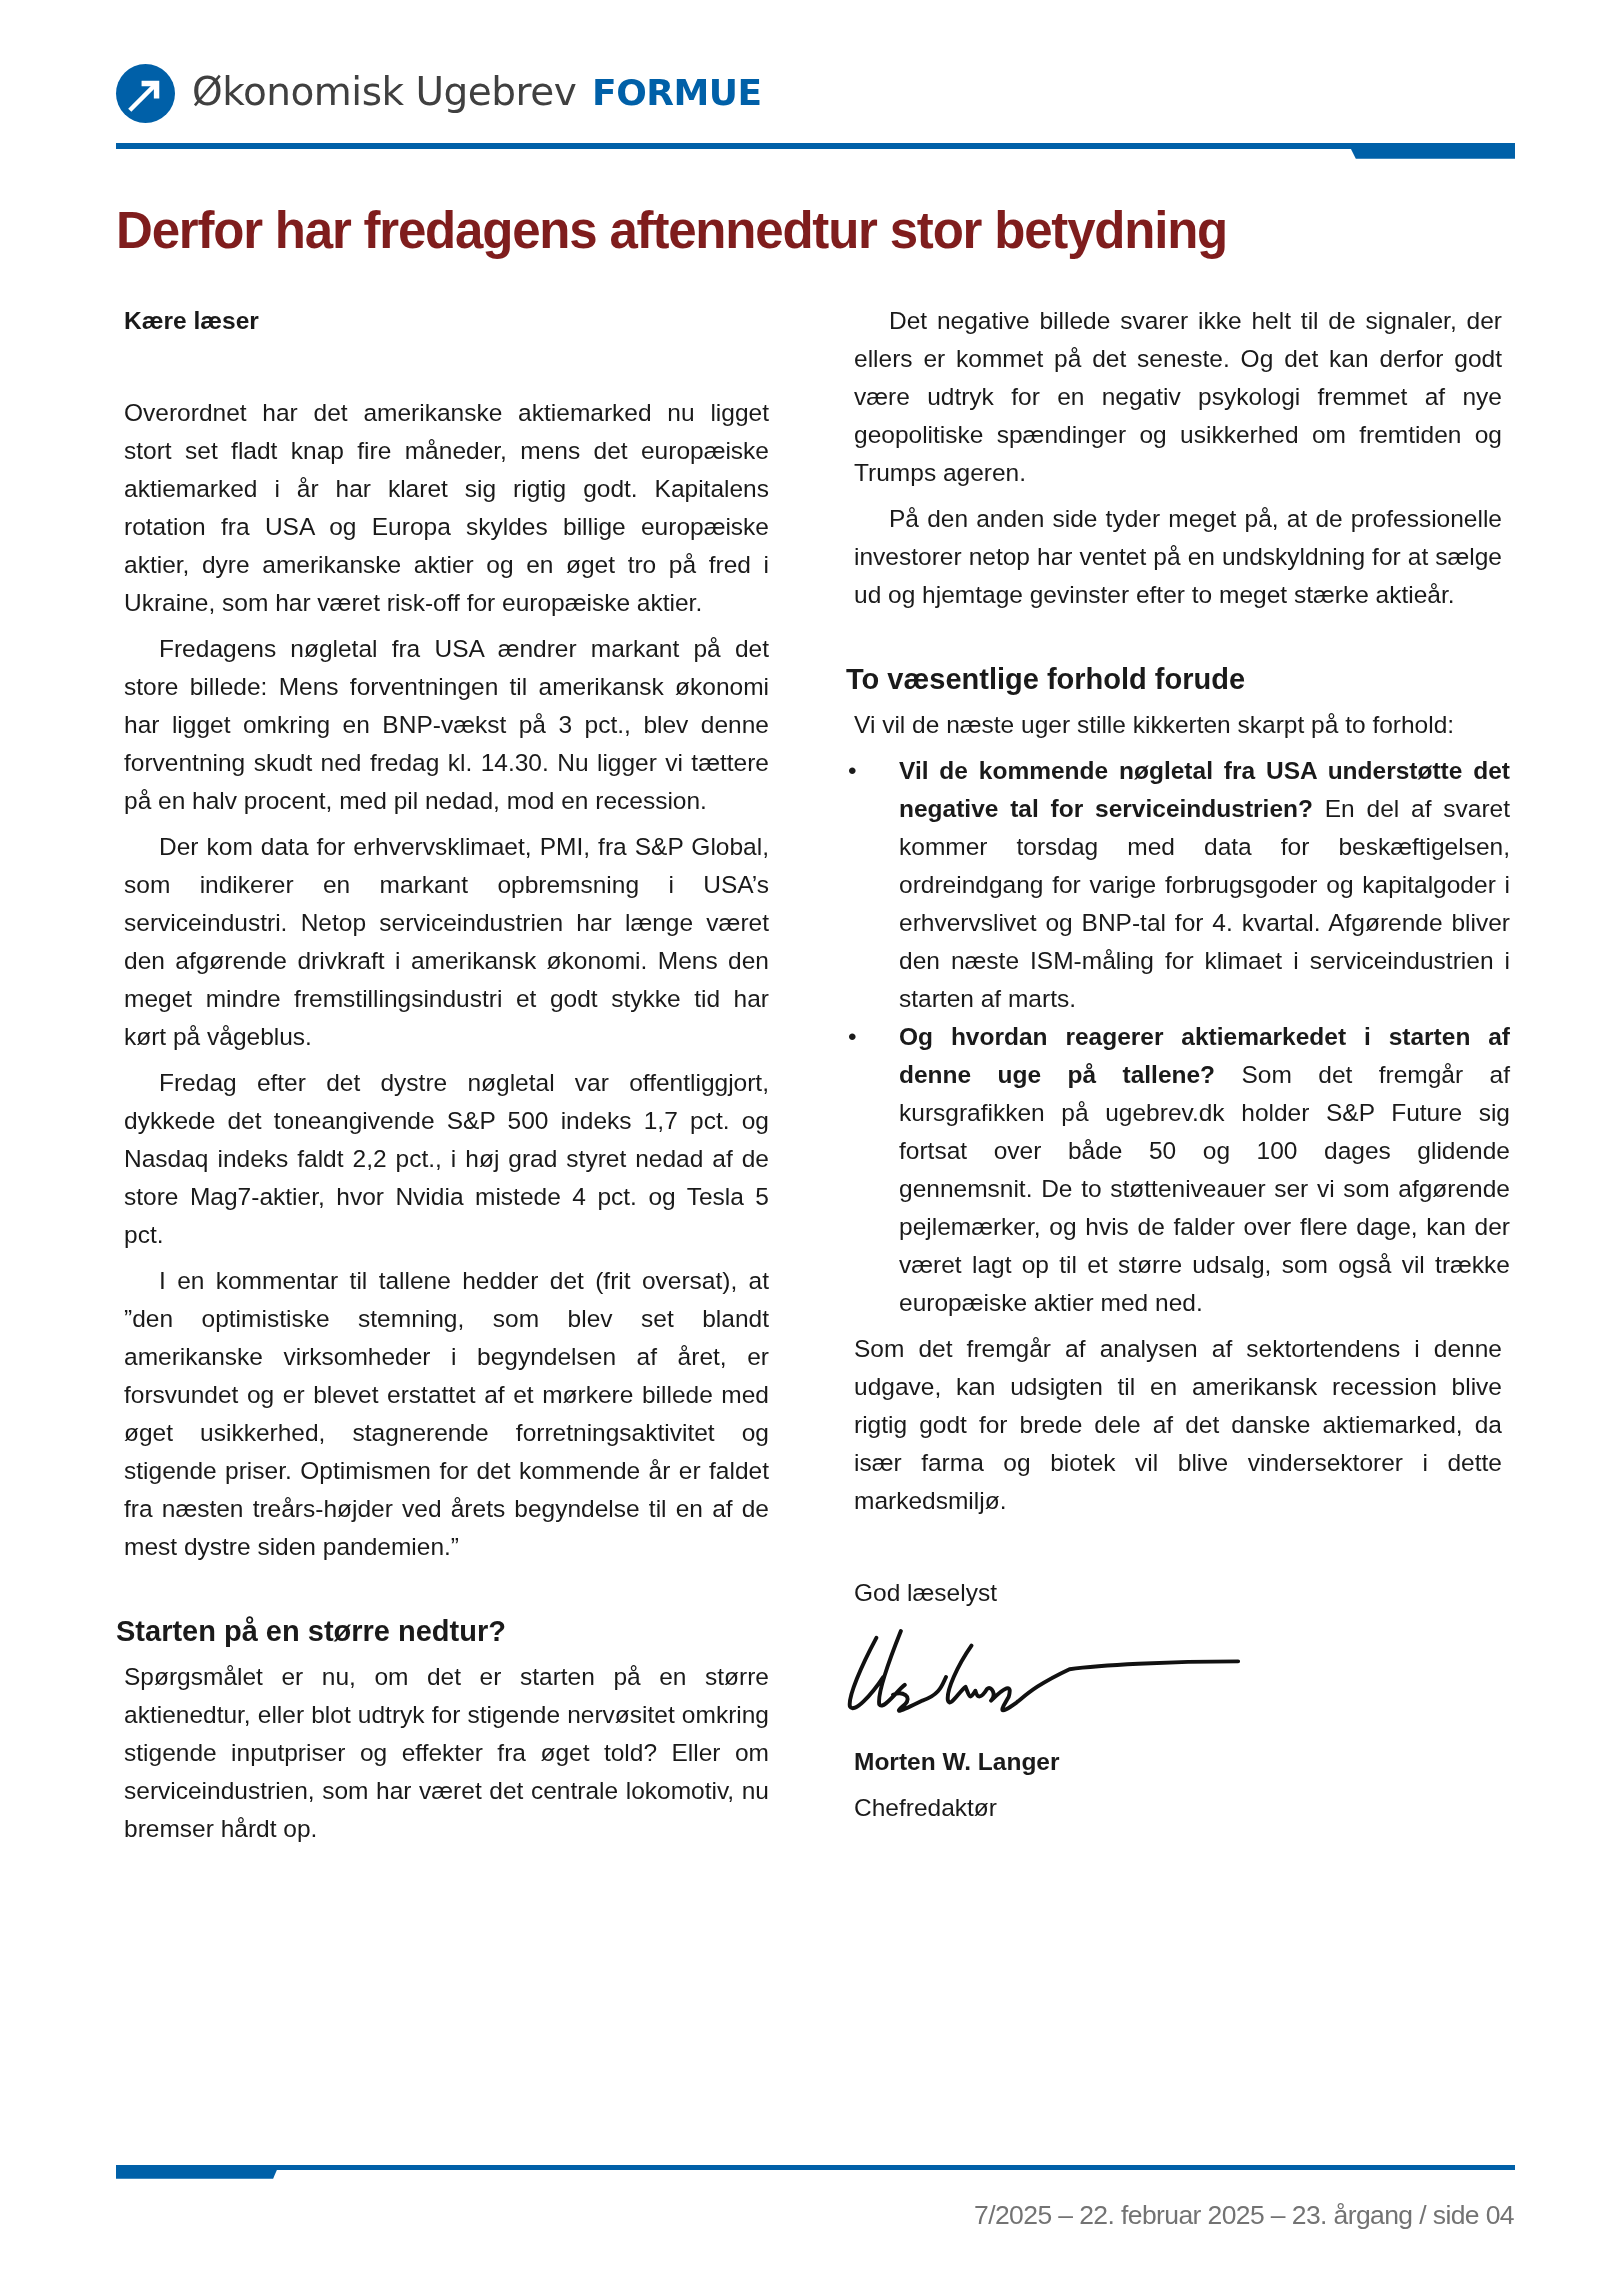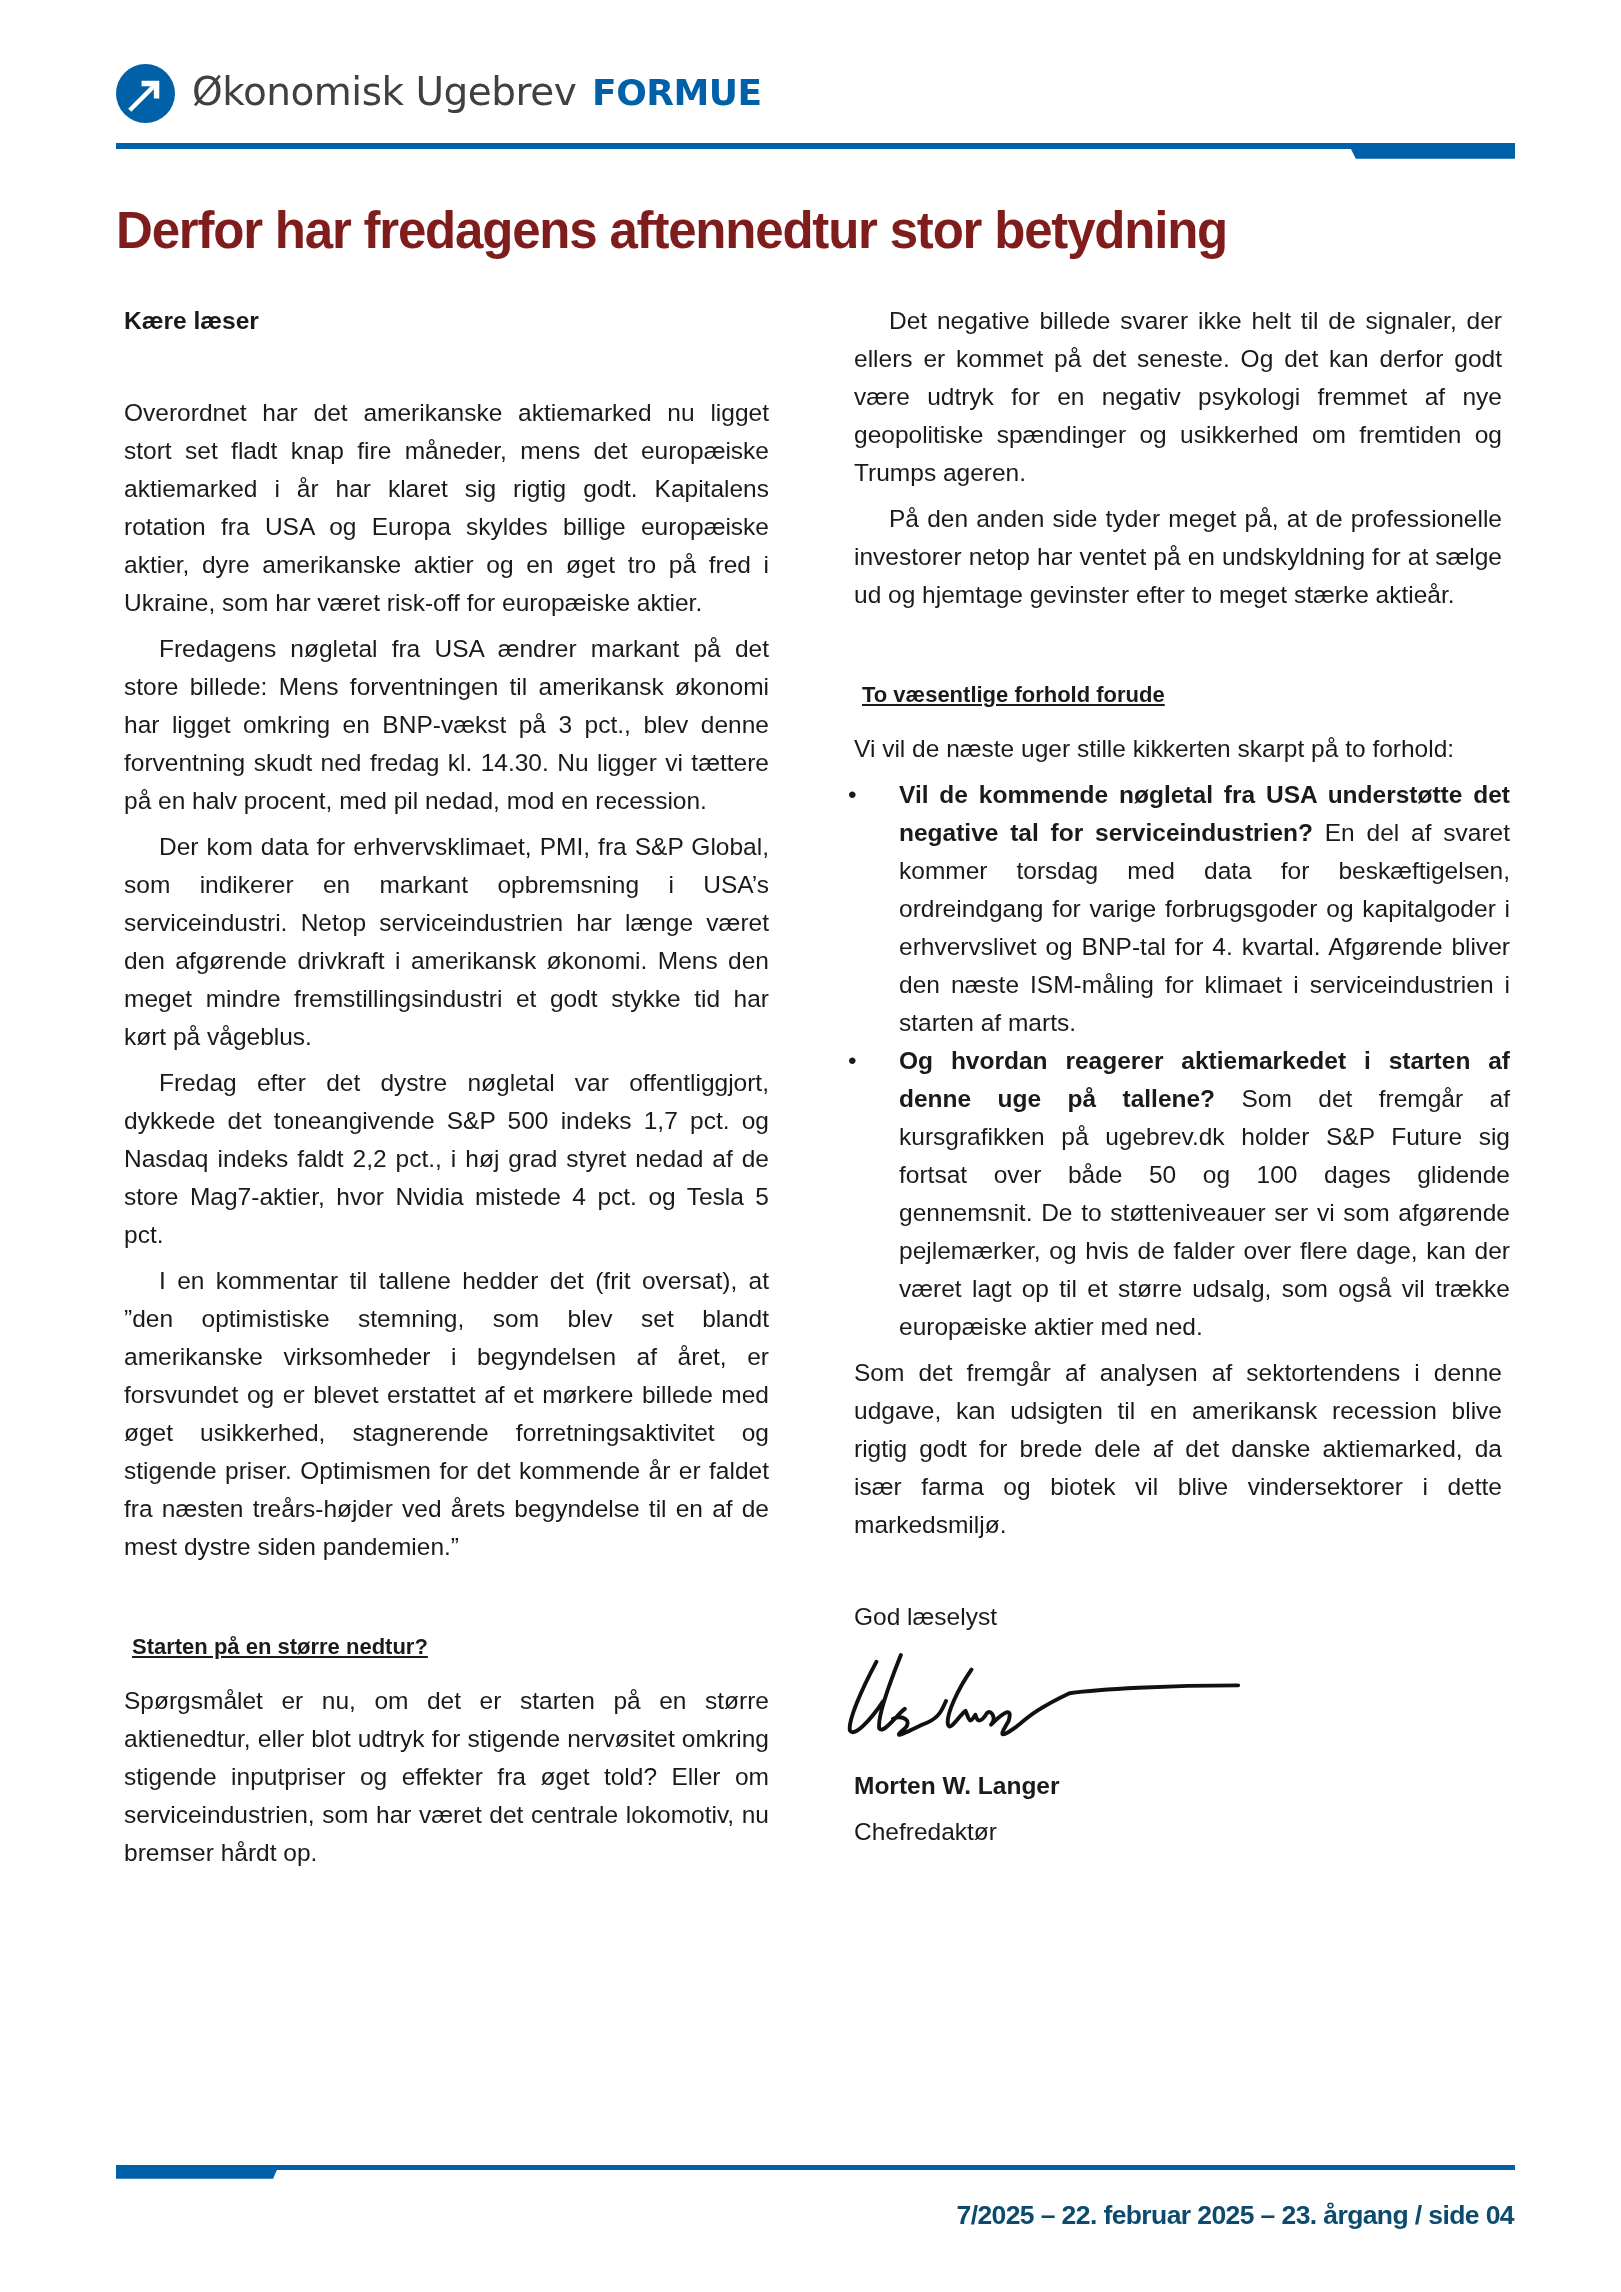--- a/index.html
+++ b/index.html
@@ -13,32 +13,32 @@
   .rule-top { position: absolute; left: 116px; top: 143px; width: 1399px; height: 5.9px; background: #0060a8; }
   .rule-top-tab { position: absolute; left: 1348px; top: 143px; width: 167px; height: 15.7px; background: #0060a8;
                   clip-path: polygon(0 0, 100% 0, 100% 100%, 7.8px 100%); }
   .headline { position: absolute; left: 116px; top: 201px; margin: 0; font-size: 51px; font-weight: bold; letter-spacing: -1.2px; color: #7f1d1d; white-space: nowrap; }
   .col { position: absolute; top: 294px; font-size: 24.5px; line-height: 38px; color: #1a1a1a; }
   .col.left { left: 116px; width: 661px; }
   .col.right { left: 846px; width: 664px; }
   .col p { margin: 8px; text-align: justify; hyphens: manual; }
   .col p.indent { text-indent: 35px; }
   .col .bold { font-weight: bold; }
-  .col h3 { margin: 16px; font-size: 22px; font-weight: bold; line-height: 38px; text-decoration: underline; }
+  .col h3 { margin: 0; font-size: 29px; font-weight: bold; line-height: 38px; }
   .spacer { height: 38px; }
   .greeting { font-weight: bold; }
   ul.bullets { list-style: none; margin: 0; padding: 0; }
   ul.bullets li { position: relative; padding-left: 53px; text-align: justify; }
   ul.bullets li .dot { position: absolute; left: 2px; top: 0; }
   .signature { display: block; margin: 13.7px 0 9.8px -2px; }
   .author-name { font-weight: bold; }
   .rule-bottom { position: absolute; left: 116px; top: 2165px; width: 1399px; height: 4.9px; background: #0060a8; }
   .rule-bottom-tab { position: absolute; left: 116px; top: 2165px; width: 163px; height: 13.7px; background: #0060a8;
                      clip-path: polygon(0 0, 100% 0, calc(100% - 5.9px) 100%, 0 100%); }
-  .footer { position: absolute; right: 107px; top: 2200px; font-size: 26.5px; font-weight: bold; color: #0c4a6e; letter-spacing: -0.6px; white-space: nowrap; }
+  .footer { position: absolute; right: 107px; top: 2200px; font-size: 26.5px; font-weight: normal; color: #737373; letter-spacing: -0.6px; white-space: nowrap; }
 </style>
 </head>
 <body>
 
 <div class="logo">
   <svg width="59" height="59" viewBox="0 0 60 60">
     <line x1="14" y1="47" x2="40" y2="21" stroke="#fff" stroke-width="4.5" stroke-linecap="butt"></line>
     <polygon points="26,17 44,17 44,35 38.5,35 38.5,22.5 26,22.5" fill="#fff"></polygon>
   </svg>
 </div>

